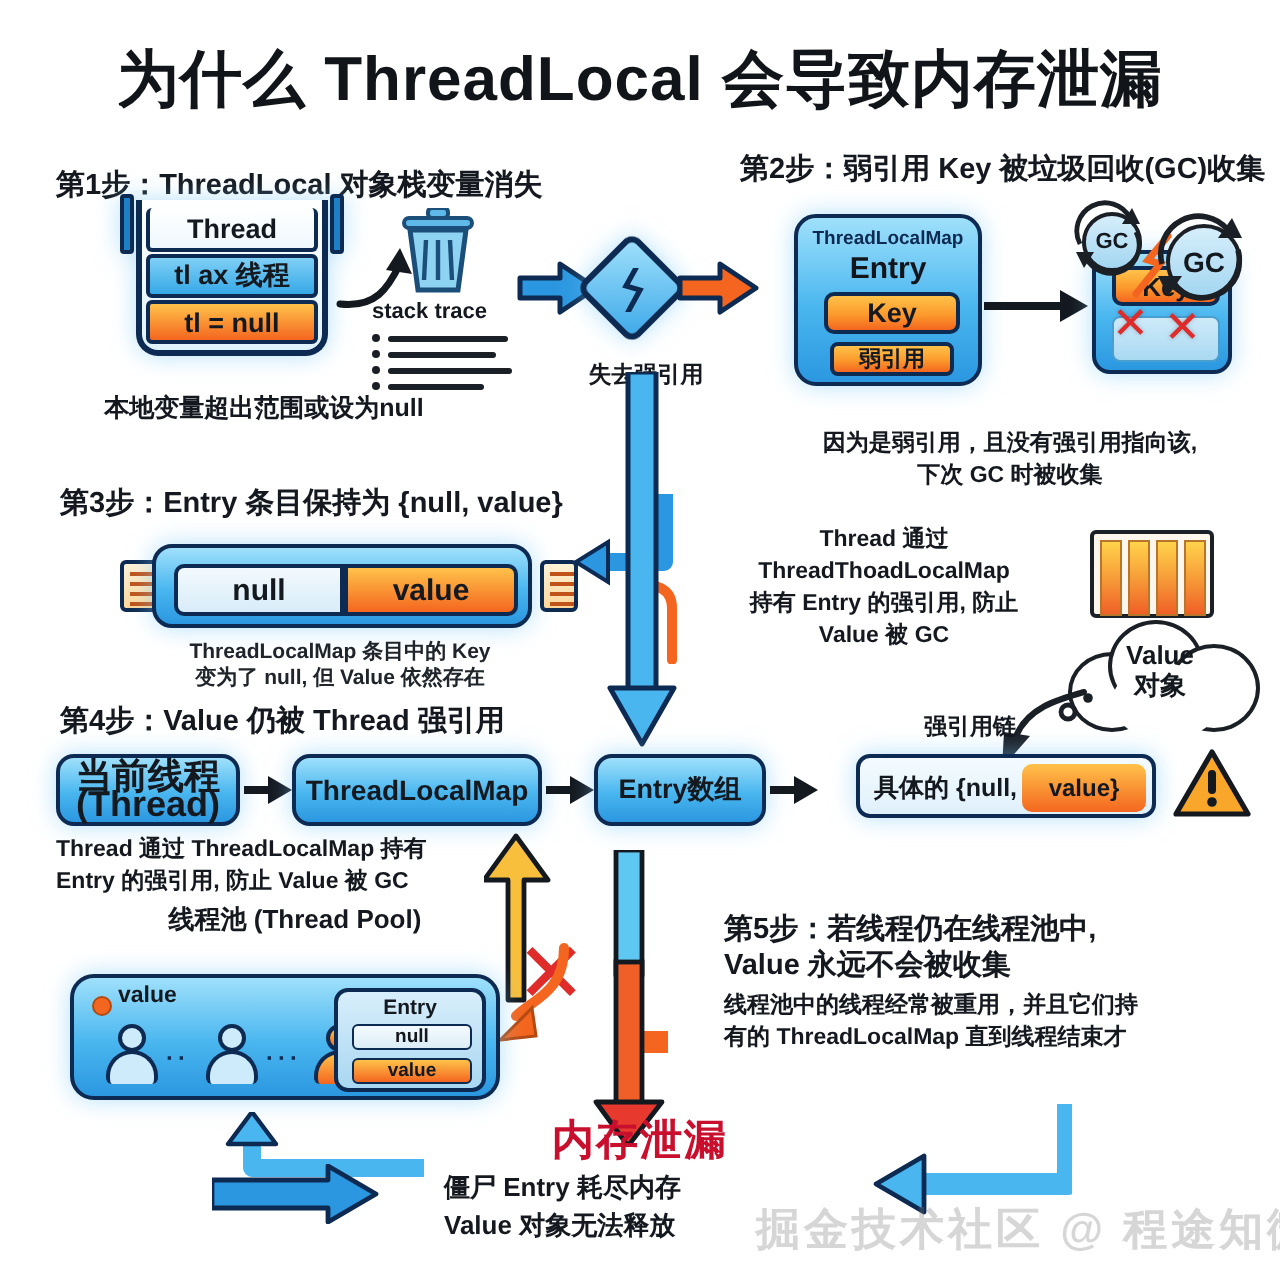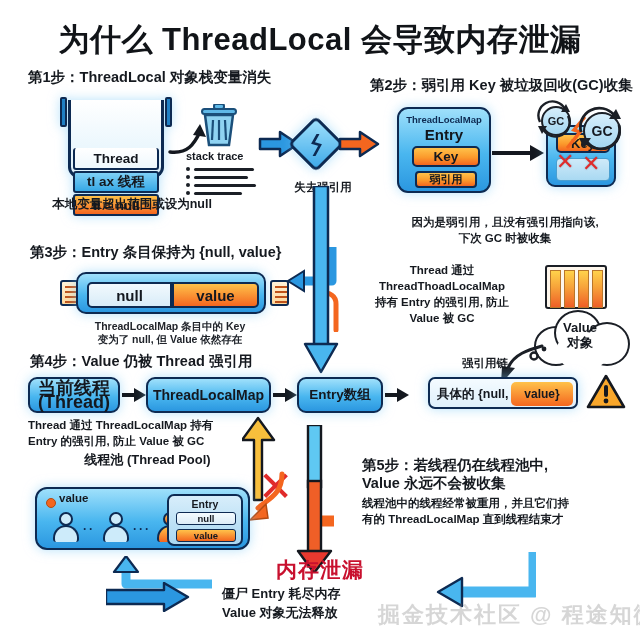--- a/index.html
+++ b/index.html
@@ -44,21 +44,21 @@
     border:3px solid #0d2a52;border-top:none;border-radius:0 0 11px 11px;
     box-sizing:border-box;background:linear-gradient(180deg,#ffffff 0%,#dff2fc 100%);
   }
   #thread-stack .bar{position:absolute;top:-3px;width:7px;height:30px;background:#1f7fc4;border:2.5px solid #0d2a52;border-radius:2px;box-sizing:border-box;}
   #thread-stack .bar.l{left:0;}
   #thread-stack .bar.r{right:0;}
   .slot{
     position:absolute;left:13px;width:86px;height:22px;
     border:2px solid #0d2a52;border-radius:3px;box-sizing:border-box;
     display:flex;align-items:center;justify-content:center;
-    font-size:13.5px;font-weight:bold;color:#14181f;margin-top:44px;
+    font-size:13.5px;font-weight:bold;color:#14181f;
   }
 
   
   #trash{left:198px;top:104px;width:42px;height:44px;}
   
   .trace-line{position:absolute;height:2.6px;background:#1b1f26;border-radius:2px;}
   .trace-dot{position:absolute;width:4px;height:4px;background:#1b1f26;border-radius:50%;}
 
   
   #diamond{left:296px;top:124px;width:40px;height:40px;transform:rotate(45deg);
@@ -131,21 +131,21 @@
 
   .watermark{position:absolute;font-size:22px;font-weight:bold;color:rgba(120,120,120,.30);letter-spacing:2px;white-space:nowrap;}
 </style>
 </head>
 <body>
 
 <div id="canvas">
 
   <div class="abs title">为什么 ThreadLocal 会导致内存泄漏</div>
 
-  <div class="abs step-head" style="left:28px;top:68px;">第1步：ThreadLocal 对象栈变量消失</div>
+  <div class="abs step-head" style="left:28px;top:84px;">第1步：ThreadLocal 对象栈变量消失</div>
 
   <div class="abs glow" id="thread-stack">
     <div class="cup"></div>
     <div class="bar l"></div>
     <div class="bar r"></div>
     <div class="slot" style="top:4px;background:linear-gradient(180deg,#ffffff,#eef8fd);border-top:none;">Thread</div>
     <div class="slot" style="top:27px;background:linear-gradient(180deg,#7fd0f6,#36a8e6);">tl ax 线程</div>
     <div class="slot" style="top:50px;background:linear-gradient(180deg,#ffc24a,#f4661f);">tl = null</div>
   </div>
 

